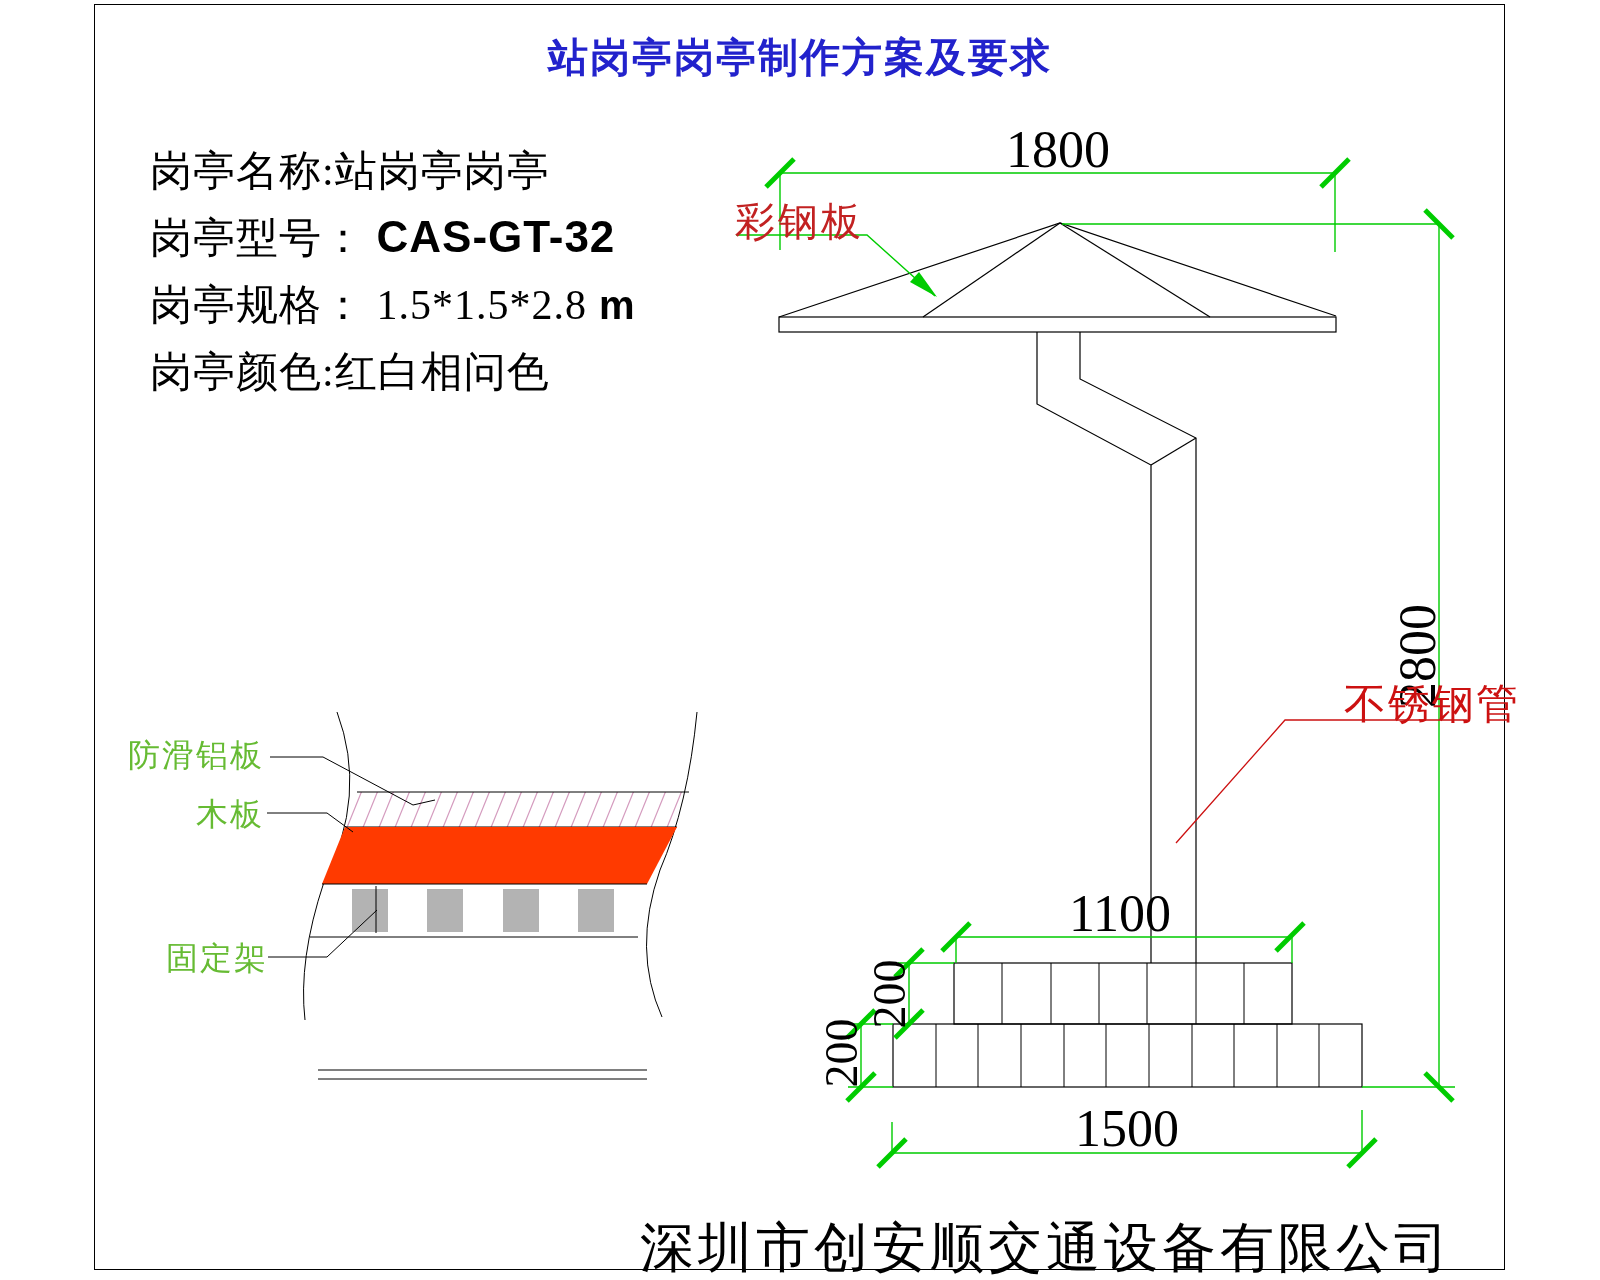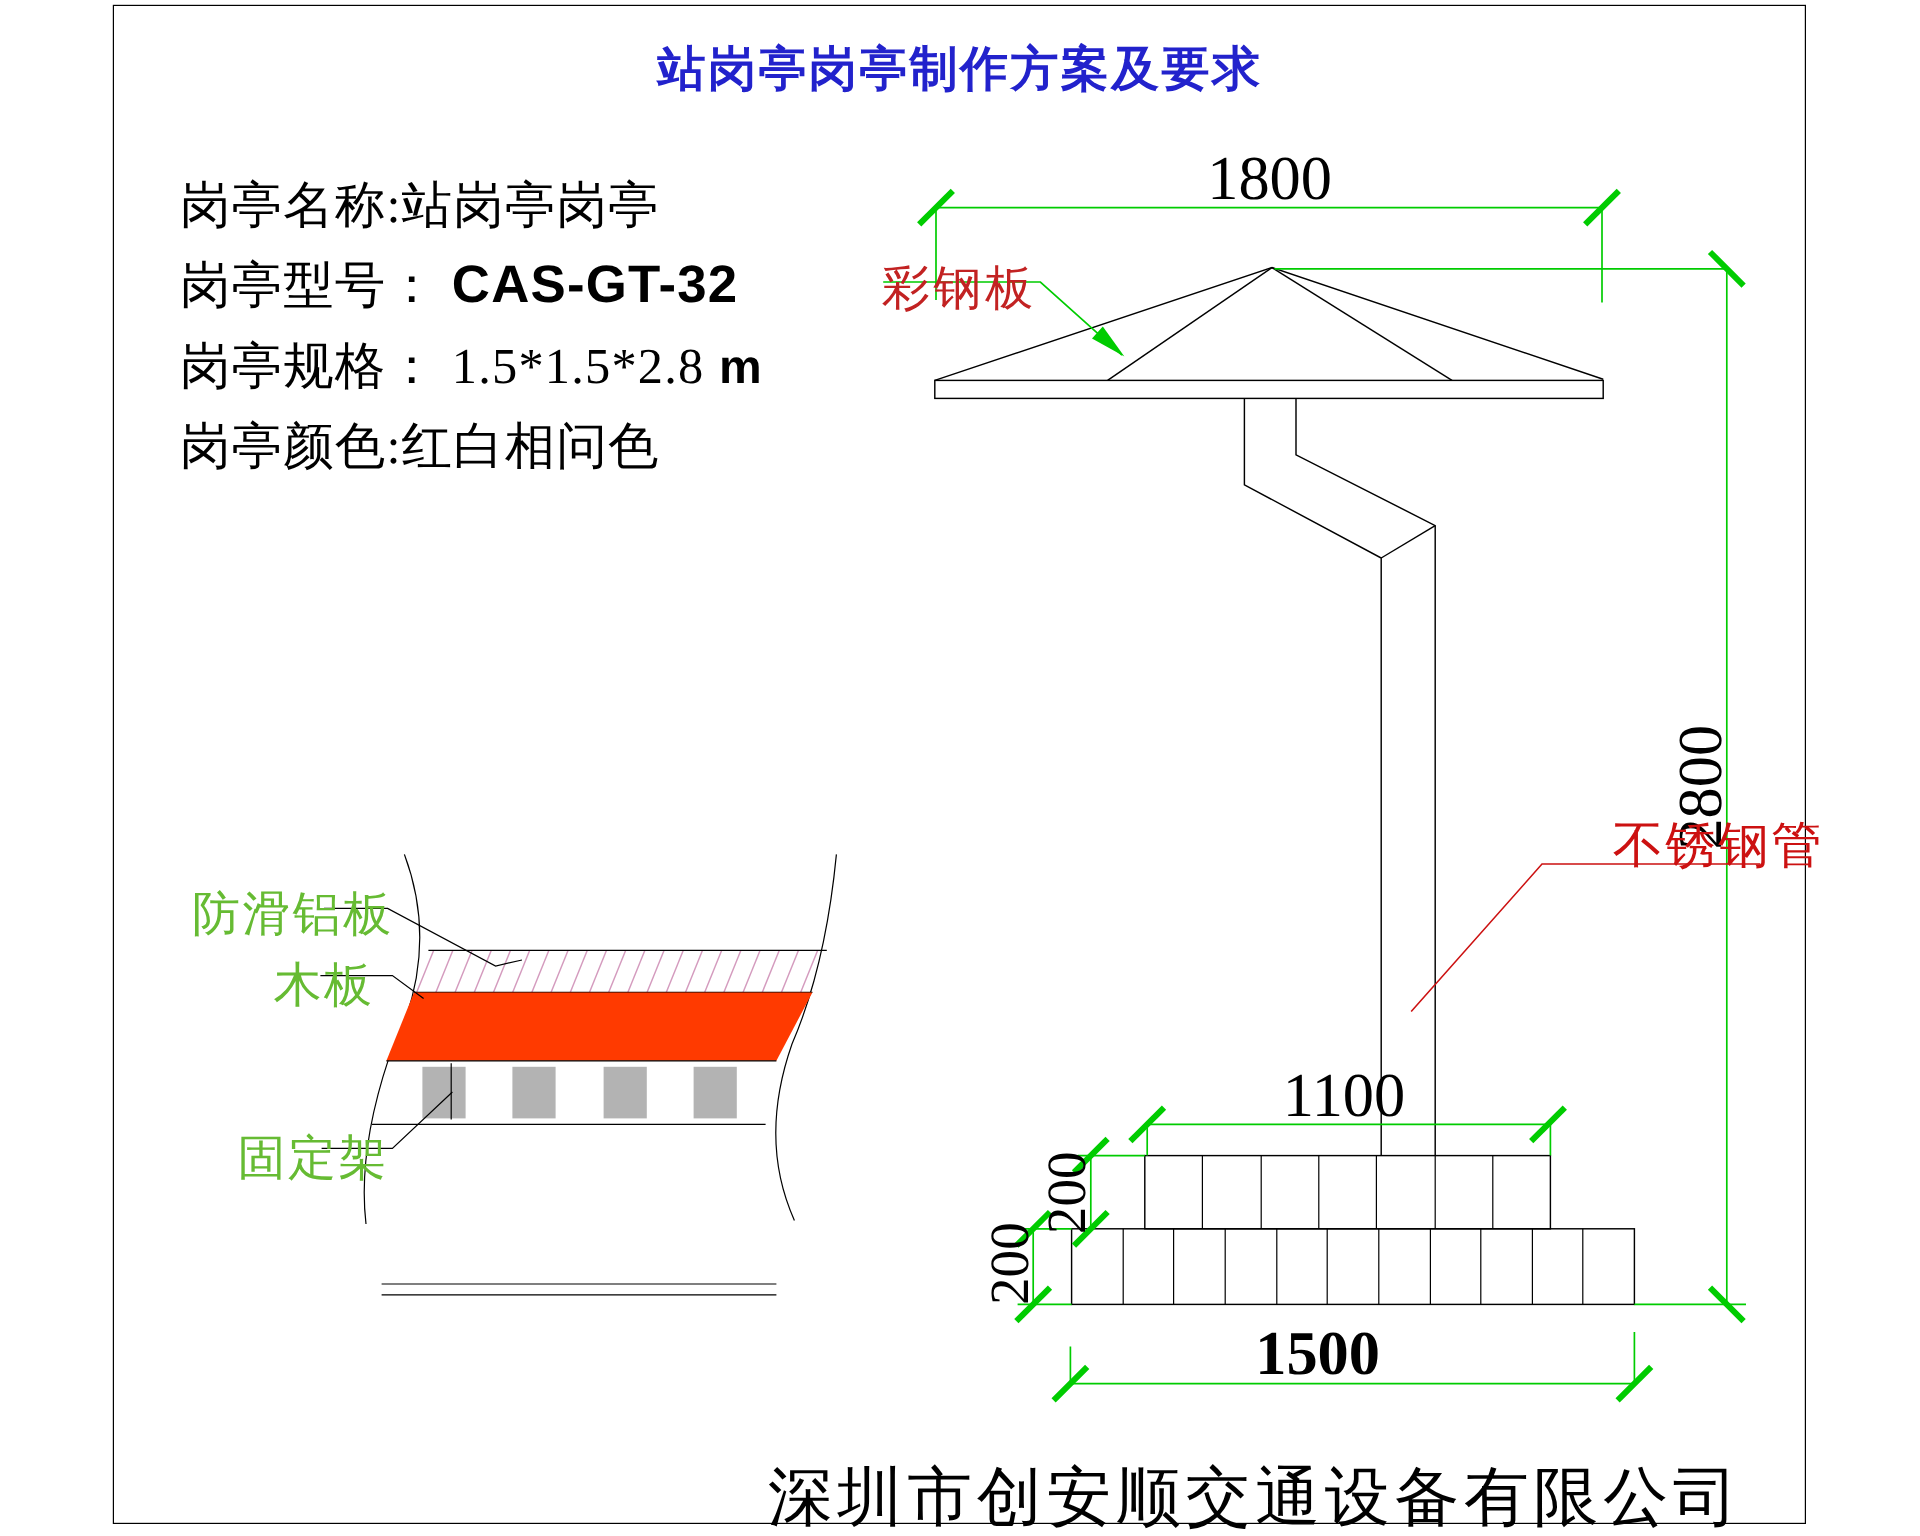--- a/index.html
+++ b/index.html
@@ -11,21 +11,21 @@
   .abs{position:absolute;white-space:pre;}
   .title{left:94px;top:30px;width:1412px;text-align:center;font-size:40px;font-weight:bold;
          color:#2222cc;letter-spacing:2px;}
   .spec{left:150px;font-size:42px;color:#000;letter-spacing:1px;}
   .spec .model{font-family:"Liberation Sans","DejaVu Sans",sans-serif;font-weight:bold;font-size:44px;}
   .spec .unit{font-family:"Liberation Sans","DejaVu Sans",sans-serif;font-weight:bold;font-size:40px;}
   .dimtxt{font-size:52px;color:#000;text-align:center;}
   .rot{transform:rotate(-90deg);transform-origin:center center;}
   .red-label{color:#c22222;font-size:40px;letter-spacing:3px;}
   .red-label2{color:#cc1111;font-size:42px;letter-spacing:2px;}
-  .green-label{color:#66bb33;font-size:40px;letter-spacing:2px;margin-left:32px;}
+  .green-label{color:#66bb33;font-size:32px;letter-spacing:2px;}
   .company{left:640px;top:1198px;width:800px;text-align:center;font-size:54px;color:#000;letter-spacing:4px;margin-top:14px;}
   .ln{stroke:#000;stroke-width:1.2;fill:none;}
   .thin{stroke:#000;stroke-width:1;fill:none;}
   .grn{stroke:#00cc00;stroke-width:1.4;fill:none;}
   .tick{stroke:#00cc00;stroke-width:5;}
   .redln{stroke:#cc1111;stroke-width:1.3;fill:none;}
   .hatchln{stroke:#d49bbe;stroke-width:1.2;}
 </style>
 </head>
 <body>
@@ -163,23 +163,23 @@
   <div class="abs spec" style="top:143px;"><span>岗亭名称:</span><span>站岗亭岗亭</span></div>
   <div class="abs spec" style="top:210px;"><span>岗亭型号：</span> <span class="model">CAS-GT-32</span></div>
   <div class="abs spec" style="top:277px;"><span>岗亭规格： </span><span>1.5*1.5*2.8</span><span class="unit"> m</span></div>
   <div class="abs spec" style="top:344px;"><span>岗亭颜色:</span><span>红白相问色</span></div>
 
   <div class="abs dimtxt" style="left:978px;top:120px;width:160px;">1800</div>
   <div class="abs dimtxt rot" style="left:1333px;top:631px;width:160px;height:50px;">2800</div>
   <div class="abs dimtxt" style="left:1040px;top:884px;width:160px;">1100</div>
   <div class="abs dimtxt rot" style="left:827px;top:972px;width:115px;height:44px;font-size:46px;">200</div>
   <div class="abs dimtxt rot" style="left:779px;top:1031px;width:115px;height:44px;font-size:46px;">200</div>
-  <div class="abs dimtxt" style="left:1018px;top:1099px;width:160px;font-weight:bold;">1500</div>
+  <div class="abs dimtxt" style="left:1047px;top:1099px;width:160px;">1500</div>
 
-  <div class="abs red-label" style="left:735px;top:212px;">彩钢板</div>
+  <div class="abs red-label" style="left:735px;top:194px;">彩钢板</div>
   <div class="abs red-label2" style="left:1344px;top:676px;">不锈钢管</div>
 
   <div class="abs green-label" style="left:128px;top:734px;">防滑铝板</div>
   <div class="abs green-label" style="left:196px;top:793px;">木板</div>
   <div class="abs green-label" style="left:166px;top:937px;">固定架</div>
 
   <div class="abs company">深圳市创安顺交通设备有限公司</div>
 
 </div>
 

